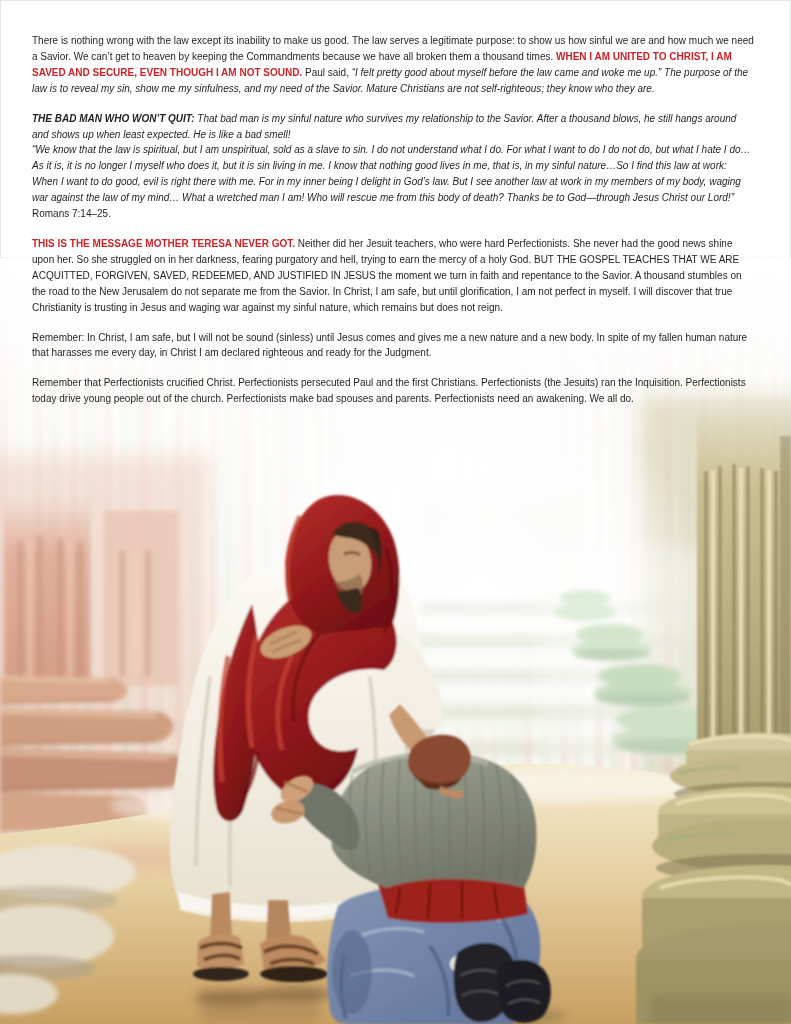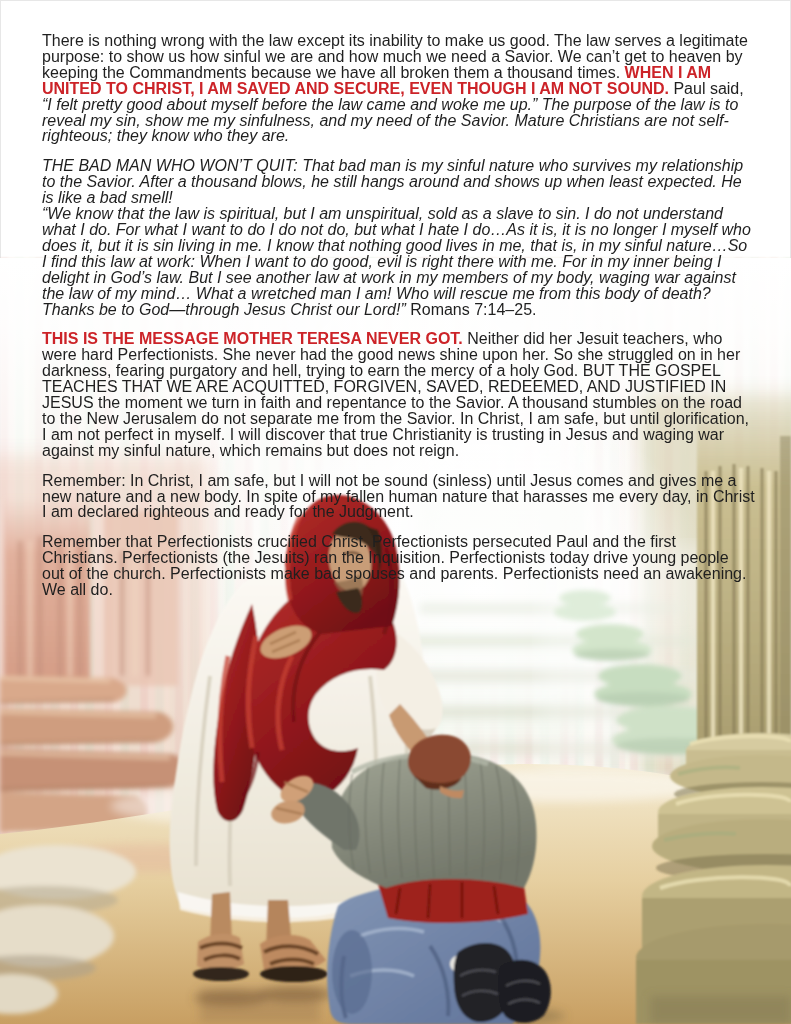--- a/index.html
+++ b/index.html
@@ -36,29 +36,29 @@
         rgba(255,255,255,0.94) 9%,
         rgba(255,255,255,0.75) 21%,
         rgba(255,255,255,0.45) 37%,
         rgba(255,255,255,0.16) 54%,
         rgba(255,255,255,0) 72%);
   }
   .painting{position:absolute;left:0;top:376px;width:791px;height:648px;}
   
   .textblock{
     position:absolute;left:0;top:0;right:0;z-index:5;
-    padding:33px 36px 0 42px;
+    padding:33px 36px 0 32px;
     color:#1f1f1f;
-    font-size:16px;line-height:15.9px;
+    font-size:10px;line-height:15.9px;
   }
   .textblock p{margin:0 0 14px 0;}
   .run{white-space:pre-wrap;}
   .redbold{color:var(--accent-red,#cc2328);font-weight:bold;}
   .it{font-style:italic;}
-  .bolditalic{font-weight:normal;font-style:italic;}
+  .bolditalic{font-weight:bold;font-style:italic;}
 </style>
 </head>
 <body>
 
 <div class="page">
 
   <div class="streaks"></div>
   <div class="whiteout"></div>
 
   <svg class="painting" viewBox="0 0 791 648" aria-hidden="false">

